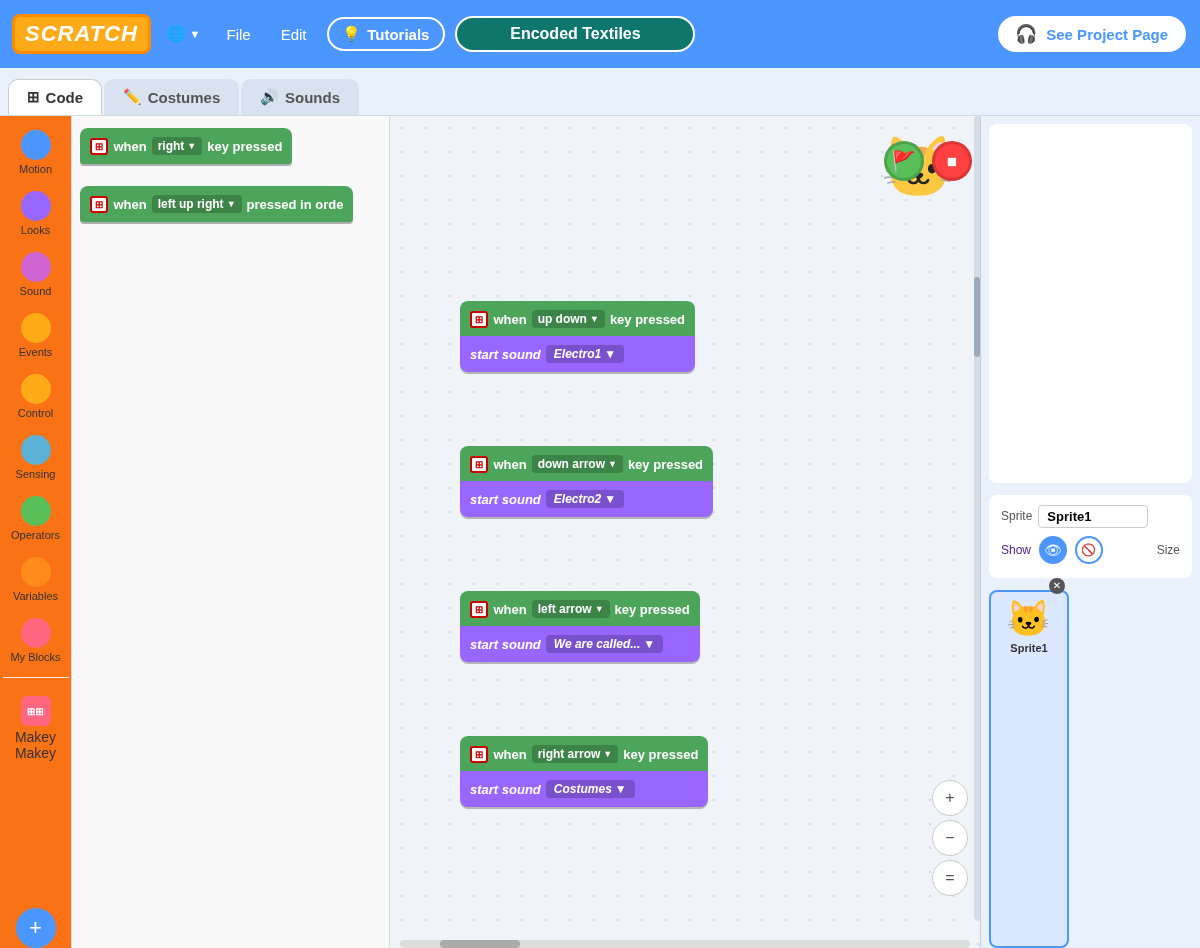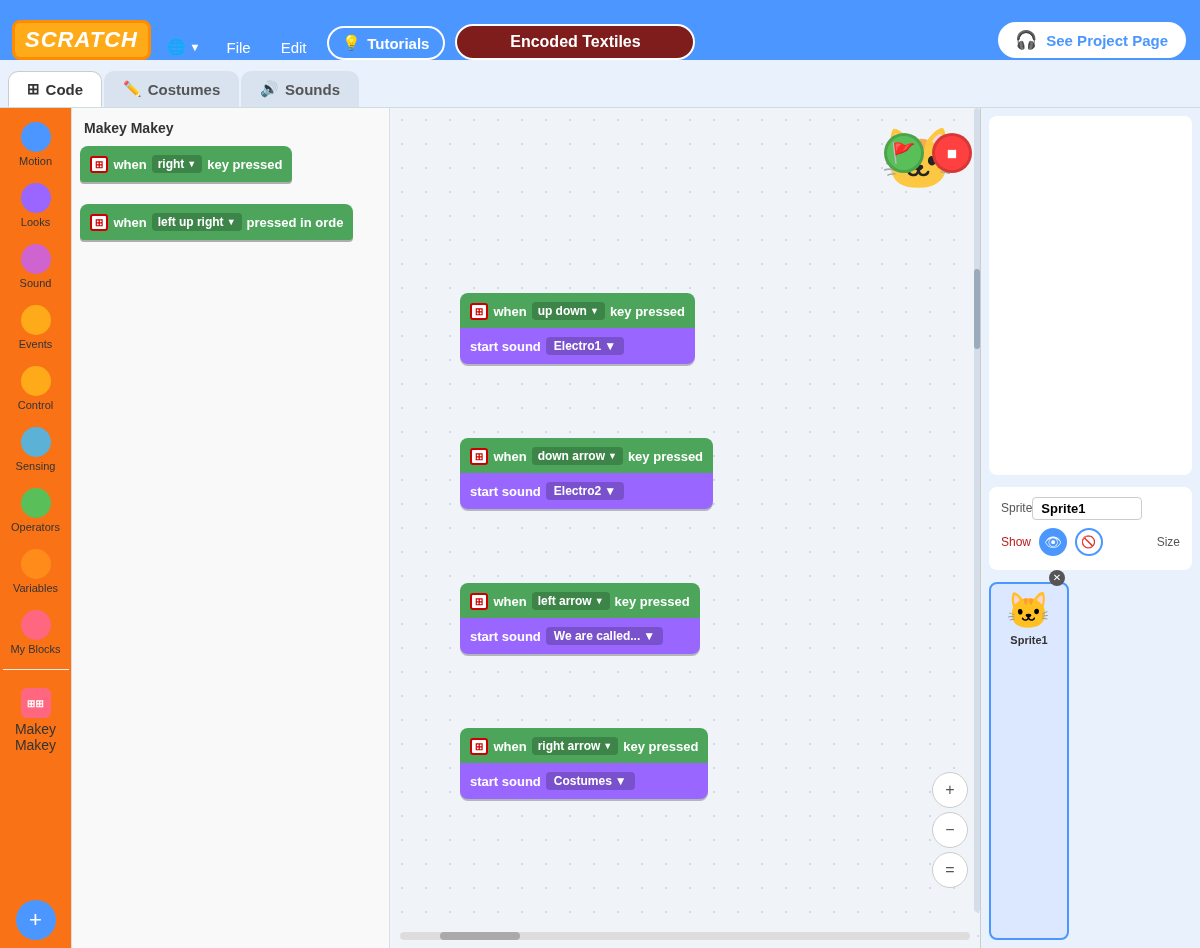--- a/index.html
+++ b/index.html
@@ -1,38 +1,38 @@
 <!DOCTYPE html>
 <html><head>
   <meta charset="utf-8">
   <style>
     * { box-sizing: border-box; margin: 0; padding: 0; }
     body { font-family: 'Helvetica Neue', Arial, sans-serif; background: #e9f1fc; overflow: hidden; width: 1200px; height: 948px; }
 
     
     #topbar {
-      display: flex; align-items: flex-end; background: #4c97ff; height: 60px; padding: 0 12px; gap: 10px;
+      display: flex; align-items: center; background: #4c97ff; height: 68px; padding: 0 12px; gap: 10px;
     }
     #scratch-logo {
       background: #ffab19; border-radius: 8px; padding: 4px 10px; font-weight: 900; font-size: 22px; color: white;
       font-style: italic; letter-spacing: 1px; border: 3px solid #ff8c00; cursor: pointer;
     }
     .globe-btn {
       display: flex; align-items: center; gap: 4px; color: white; font-size: 15px; cursor: pointer; padding: 4px 6px;
       border-radius: 4px;
     }
     .top-menu-item {
       color: white; font-size: 15px; font-weight: 500; cursor: pointer; padding: 4px 10px; border-radius: 4px;
     }
     .tutorials-btn {
       display: flex; align-items: center; gap: 6px; background: #4c97ff; border: 2px solid white;
       color: white; font-size: 15px; font-weight: 600; cursor: pointer; padding: 6px 14px; border-radius: 20px;
     }
     .project-title-btn {
-      background: #7f1d1d; border: 2px solid white; color: white; font-size: 16px; font-weight: 700;
+      background: #0f766e; border: 2px solid white; color: white; font-size: 16px; font-weight: 700;
       padding: 7px 22px; border-radius: 20px; cursor: pointer; flex: 1; max-width: 240px; text-align: center;
     }
     .see-project-btn {
       display: flex; align-items: center; gap: 8px; background: white; border: 2px solid #4c97ff;
       color: #4c97ff; font-size: 15px; font-weight: 700; padding: 7px 18px; border-radius: 20px; cursor: pointer;
       margin-left: auto;
     }
 
     
     #tabs-row {
@@ -122,21 +122,21 @@
       position: absolute; display: flex; flex-direction: column; gap: 0px;
     }
 
     .c-block {
       display: inline-flex; align-items: center; border-radius: 6px; padding: 7px 10px;
       font-size: 13px; font-weight: 600; color: white; cursor: grab; gap: 5px;
       position: relative; min-height: 36px;
     }
     .c-block.green { background: #4ca55a; border-radius: 6px 6px 0 0; }
     .c-block.purple { background: #9966ff; border-radius: 0 0 6px 6px; }
-    .c-block + .c-block { margin-top: -1px; }
+    .c-block + .c-block { margin-top: -1px; font-style: italic; }
 
     
     .zoom-controls {
       position: absolute; bottom: 60px; right: 12px; display: flex; flex-direction: column;
       gap: 4px;
     }
     .zoom-btn {
       width: 36px; height: 36px; border-radius: 50%; background: white; border: 1px solid #ccc;
       display: flex; align-items: center; justify-content: center; cursor: pointer; font-size: 16px; color: #555;
     }
@@ -157,29 +157,29 @@
     }
     .stage-area {
       flex: 1; background: white; margin: 8px; border-radius: 8px; overflow: hidden;
       display: flex; align-items: center; justify-content: center; min-height: 160px;
     }
 
     .sprite-info {
       background: white; margin: 4px 8px; border-radius: 8px; padding: 10px 12px;
     }
     .sprite-info-row {
-      display: flex; align-items: center; gap: 0; margin-bottom: 8px;
+      display: flex; align-items: center; gap: 6px; margin-bottom: 8px;
     }
     .sprite-label { font-size: 12px; color: #555; }
     .sprite-name-input {
       border: 1px solid #ccc; border-radius: 4px; padding: 3px 8px; font-size: 13px;
       font-weight: 600; width: 110px;
     }
     .show-row { display: flex; align-items: center; gap: 8px; margin-bottom: 4px; }
-    .show-label { font-size: 12px; color: #b91c1c; }
+    .show-label { font-size: 12px; color: #4c1d95; }
     .show-toggle {
       width: 28px; height: 28px; border-radius: 50%; border: 2px solid #4c97ff; display: flex;
       align-items: center; justify-content: center; cursor: pointer; font-size: 14px;
     }
     .show-toggle.active { background: #4c97ff; color: white; }
     .show-toggle.inactive { background: white; color: #999; }
     .size-label { font-size: 12px; color: #555; margin-left: auto; }
 
     
     .sprite-grid {
@@ -317,21 +317,20 @@
       </div>
       <span class="makey-sidebar-label">Makey<br>Makey</span>
     </div>
 
     <div style="margin-top:auto; padding-bottom:8px;">
       <div style="width:40px; height:40px; background:#4c97ff; border-radius:50%; display:flex; align-items:center; justify-content:center; color:white; font-size:22px; cursor:pointer; margin:0 auto;">+</div>
     </div>
   </div>
 
   <div id="blocks-panel">
-    <div class="blocks-section-title">Makey Makey</div>
 
     <div class="block-group">
       <div class="scratch-block green" style="border-radius:8px 8px 4px 4px; box-shadow:0 2px 0 rgba(0,0,0,0.3);">
         <div class="makey-icon">
             <span>⊞</span>
           </div>
         <span>when</span>
         <div class="key-dropdown">
           <span>right</span>
           <span class="arrow">▼</span>

